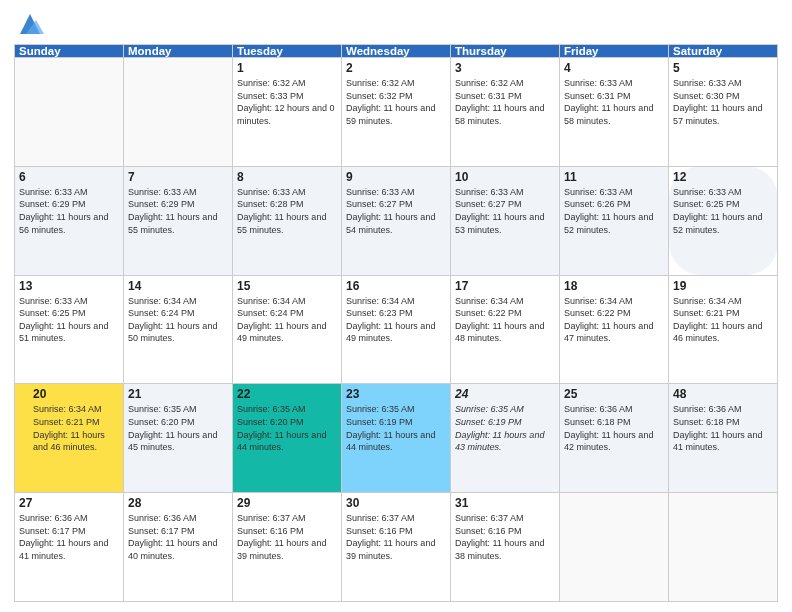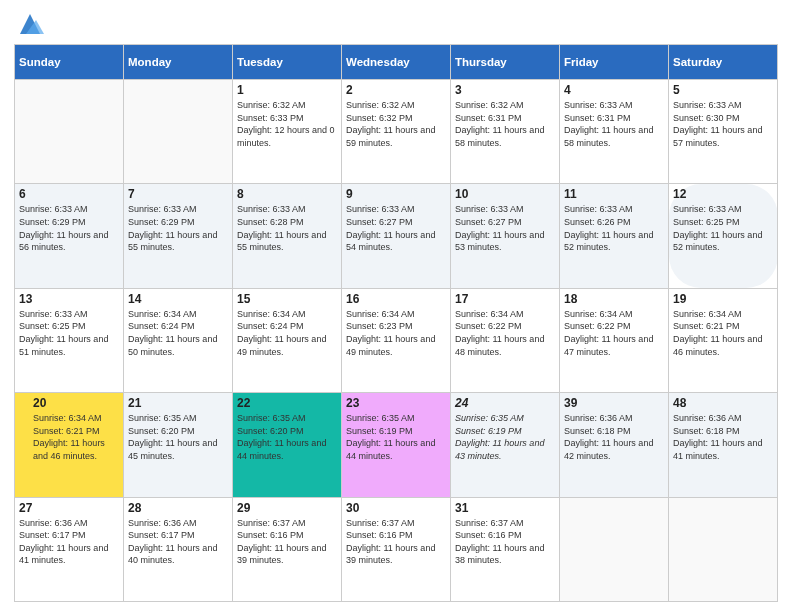--- a/index.html
+++ b/index.html
@@ -52,21 +52,21 @@
       width: 100%;
       border-collapse: collapse;
       flex: 1;
       table-layout: fixed;
     }
     .calendar thead th {
       background-color: #2a6bbf;
       color: #fff;
       font-size: 11.5px;
       font-weight: bold;
-      padding: 11px 4px;
+      padding: 0 4px;
       border: 1px solid #ccc;
       text-align: left;
     }
     .calendar tbody td {
       border: 1px solid #ccc;
       vertical-align: top;
       padding: 3px 4px;
       font-size: 9.5px;
       color: #222;
       height: 88px;
@@ -281,36 +281,36 @@
 Daylight: 11 hours
 and 45 minutes.</div>
           </td>
           <td style="background: #14b8a6;">
             <span class="day-number">22</span>
             <div class="day-detail">Sunrise: 6:35 AM
 Sunset: 6:20 PM
 Daylight: 11 hours
 and 44 minutes.</div>
           </td>
-          <td style="background: #f0abfc;">
+          <td style="background: #7dd3fc;">
             <span class="day-number">23</span>
             <div class="day-detail">Sunrise: 6:35 AM
 Sunset: 6:19 PM
 Daylight: 11 hours
 and 44 minutes.</div>
           </td>
           <td style="background: rgb(240, 244, 248); font-style: italic;">
             <span class="day-number">24</span>
             <div class="day-detail">Sunrise: 6:35 AM
 Sunset: 6:19 PM
 Daylight: 11 hours
 and 43 minutes.</div>
           </td>
           <td style="background: rgb(240, 244, 248);">
-            <span class="day-number">39</span>
+            <span class="day-number">25</span>
             <div class="day-detail">Sunrise: 6:36 AM
 Sunset: 6:18 PM
 Daylight: 11 hours
 and 42 minutes.</div>
           </td>
           <td style="background: rgb(240, 244, 248);">
             <span class="day-number">48</span>
             <div class="day-detail">Sunrise: 6:36 AM
 Sunset: 6:18 PM
 Daylight: 11 hours

